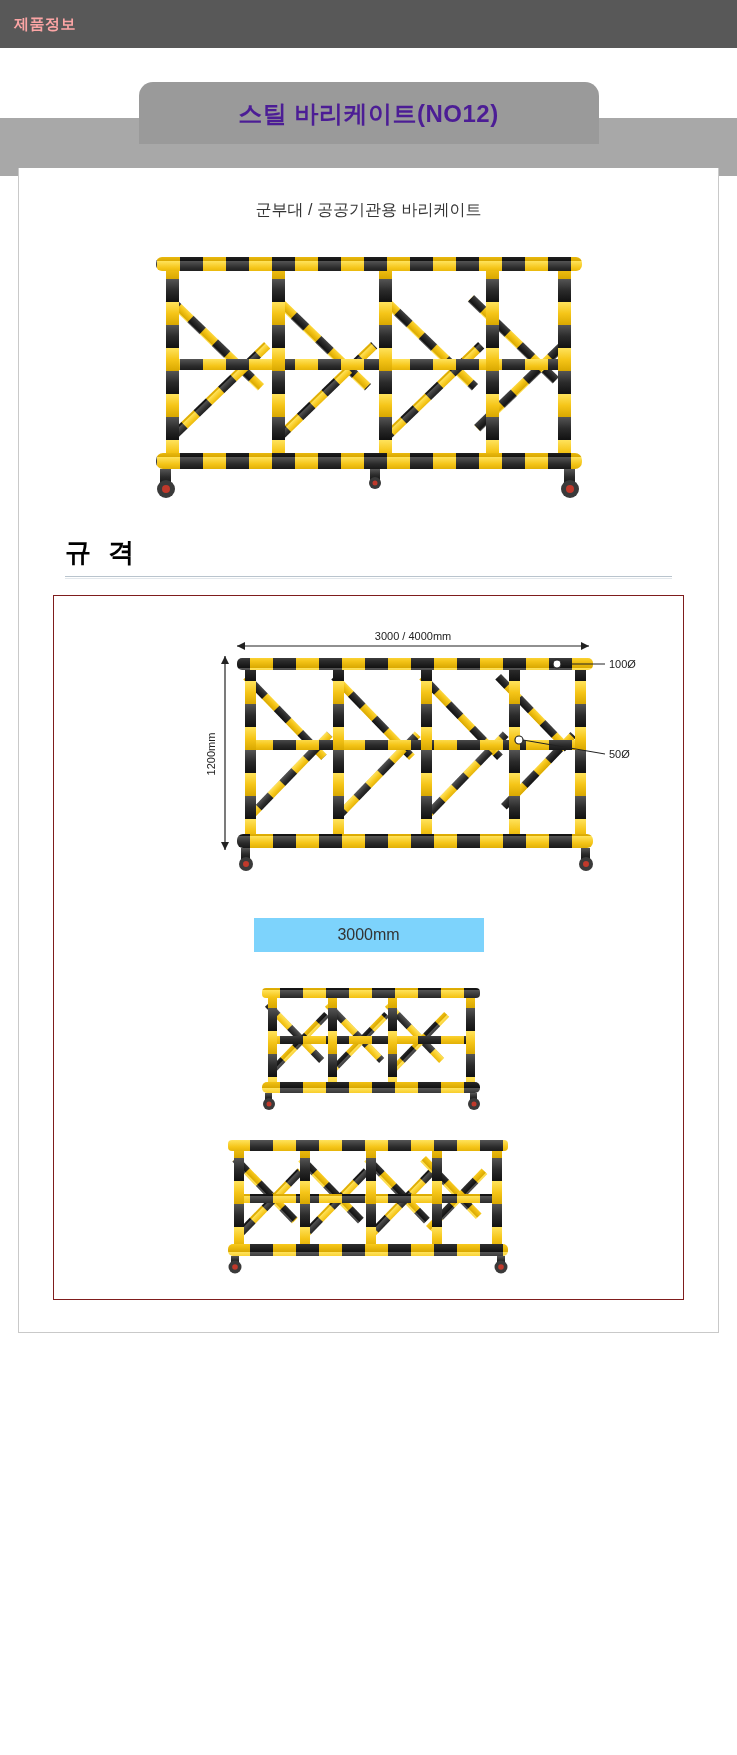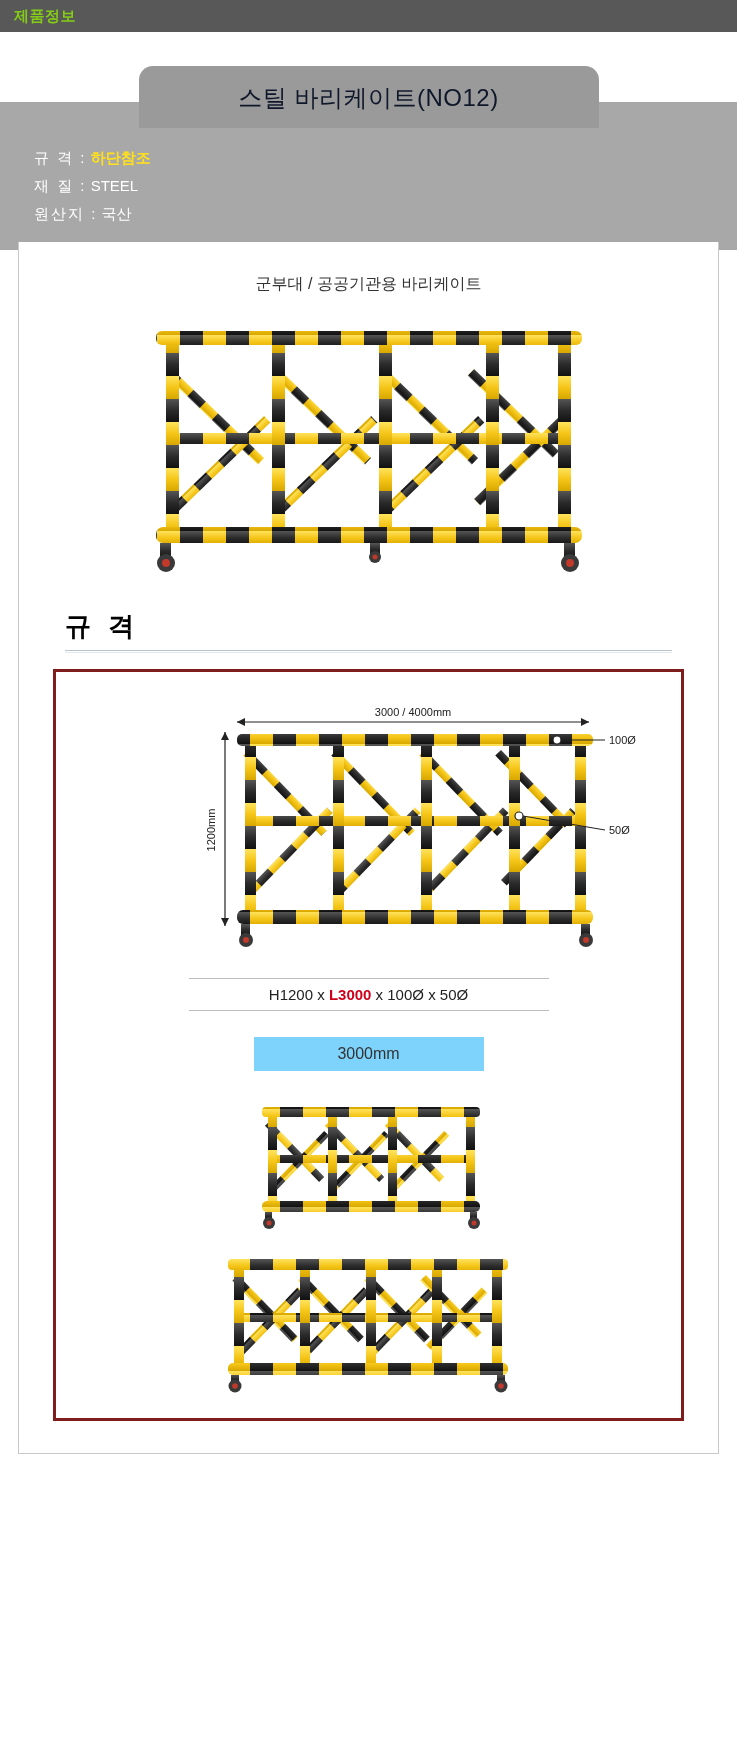--- a/index.html
+++ b/index.html
@@ -9,23 +9,23 @@
     height: 1755px;
     background: #ffffff;
     font-family: "Liberation Sans", sans-serif;
     color: #333;
     position: relative;
     overflow: hidden;
   }
 
   
   .topbar {
-    height: 32px;
+    height: 48px;
     background: #585858;
-    color: #84cc16;
+    color: #fca5a5;
     display: flex;
     align-items: center;
     padding-left: 14px;
     font-size: 15px;
     font-weight: bold;
     letter-spacing: 0.5px;
   }
 
   
   .header-block {
@@ -39,23 +39,23 @@
     margin: 0 auto;
     background: #9a9a9a;
     border-radius: 14px 14px 0 0;
     text-align: center;
     padding: 16px 0 14px 0;
     position: relative;
     top: -36px;
     margin-bottom: -26px;
   }
   .title-tab .title-text {
-    color: #0f172a;
+    color: #4c1d95;
     font-size: 24px;
-    font-weight: normal;
+    font-weight: bold;
     letter-spacing: 0.5px;
   }
   .spec-list {
     padding: 6px 0 0 34px;
   }
   .spec-row {
     font-size: 15px;
     color: #ffffff;
     line-height: 28px;
     white-space: nowrap;
@@ -95,21 +95,21 @@
   .section-rule {
     margin: 6px 46px 0 46px;
     border-top: 1px solid #b9c4cd;
     border-bottom: 1px solid #e3e8ec;
     height: 3px;
   }
 
   
   .spec-box {
     margin: 16px 34px 24px 34px;
-    border: 3px solid #7f1d1d;
+    border: 1px solid #7f1d1d;
     padding: 16px 10px 22px 10px;
   }
 
   
   .dim-table {
     width: 360px;
     margin: 10px auto 0 auto;
   }
   .dim-row {
     border-top: 1px solid #bdbdbd;
@@ -149,34 +149,20 @@
 <div class="topbar">
   <span>제품정보</span>
 </div>
 
 <div class="header-block">
 
   <div class="title-tab">
     <span class="title-text">스틸 바리케이트(NO12)</span>
   </div>
 
-  <div class="spec-list">
-    <div class="spec-row">
-      <span class="lbl">규  격 :</span>
-      <span class="val-yellow">하단참조</span>
-    </div>
-    <div class="spec-row">
-      <span class="lbl">재  질 :</span>
-      <span class="val">STEEL</span>
-    </div>
-    <div class="spec-row">
-      <span class="lbl">원산지 :</span>
-      <span class="val">국산</span>
-    </div>
-  </div>
 </div>
 
 <div class="body-panel">
 
   <div class="subtitle">군부대 / 공공기관용 바리케이트</div>
 
   <div class="fig">
     <svg width="470" height="280" viewBox="0 0 470 280">
       <defs>
         <linearGradient id="ybar" x1="0" y1="0" x2="0" y2="1">
@@ -300,23 +286,20 @@
         <line x1="472" y1="52" x2="516" y2="52" stroke="#222" stroke-width="1"></line>
         <text class="dim-label" x="520" y="56">100Ø</text>
 
         <circle cx="430" cy="128" r="4" fill="#fff" stroke="#222" stroke-width="1.2"></circle>
         <line x1="434" y1="128" x2="516" y2="142" stroke="#222" stroke-width="1"></line>
         <text class="dim-label" x="520" y="146">50Ø</text>
       </svg>
     </div>
 
     <div class="dim-table">
-      <div class="dim-row">
-        <span>H1200 x </span><span class="red">L3000</span><span> x 100Ø x 50Ø</span>
-      </div>
     </div>
 
     <div class="len-banner">
       <span>3000mm</span>
     </div>
     <div class="fig">
       <svg width="270" height="150" viewBox="0 0 270 150">
         <rect x="36" y="40" width="78" height="7" fill="url(#stripeD)" transform="rotate(46 36 40)"></rect>
         <rect x="36" y="106" width="78" height="7" fill="url(#stripeD)" transform="rotate(-46 36 106)"></rect>
         <rect x="96" y="40" width="78" height="7" fill="url(#stripeD)" transform="rotate(46 96 40)"></rect>

